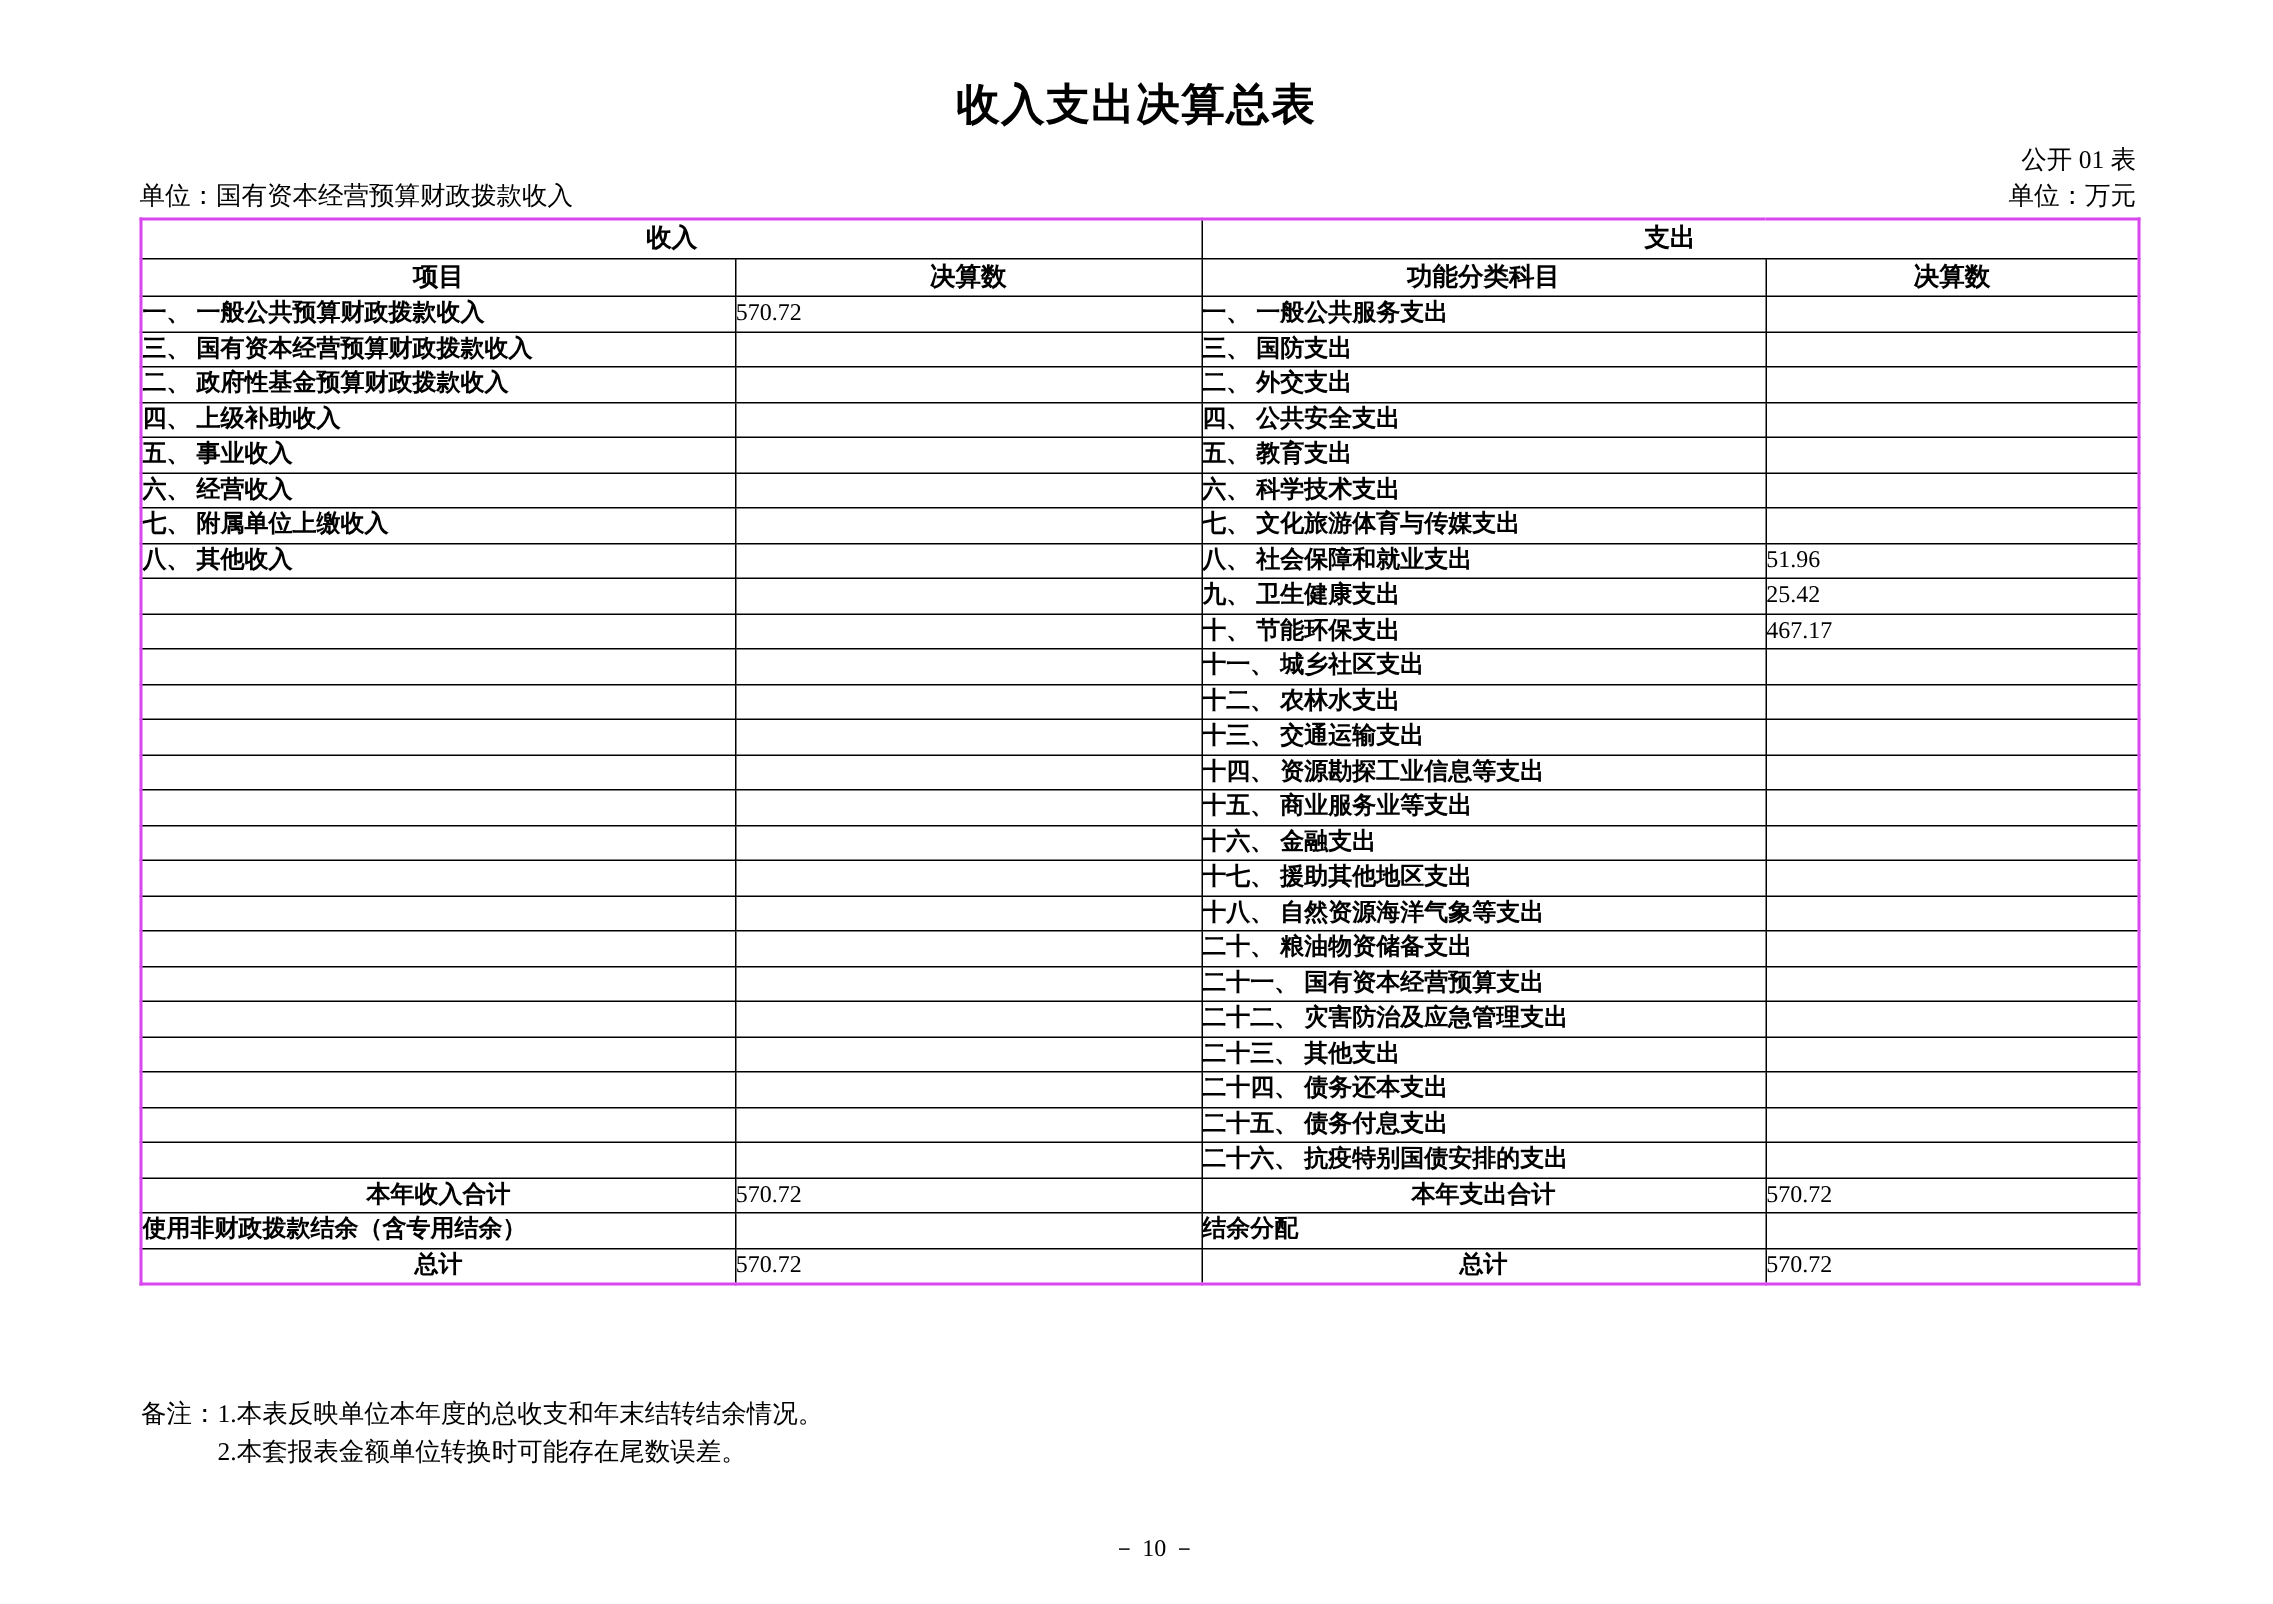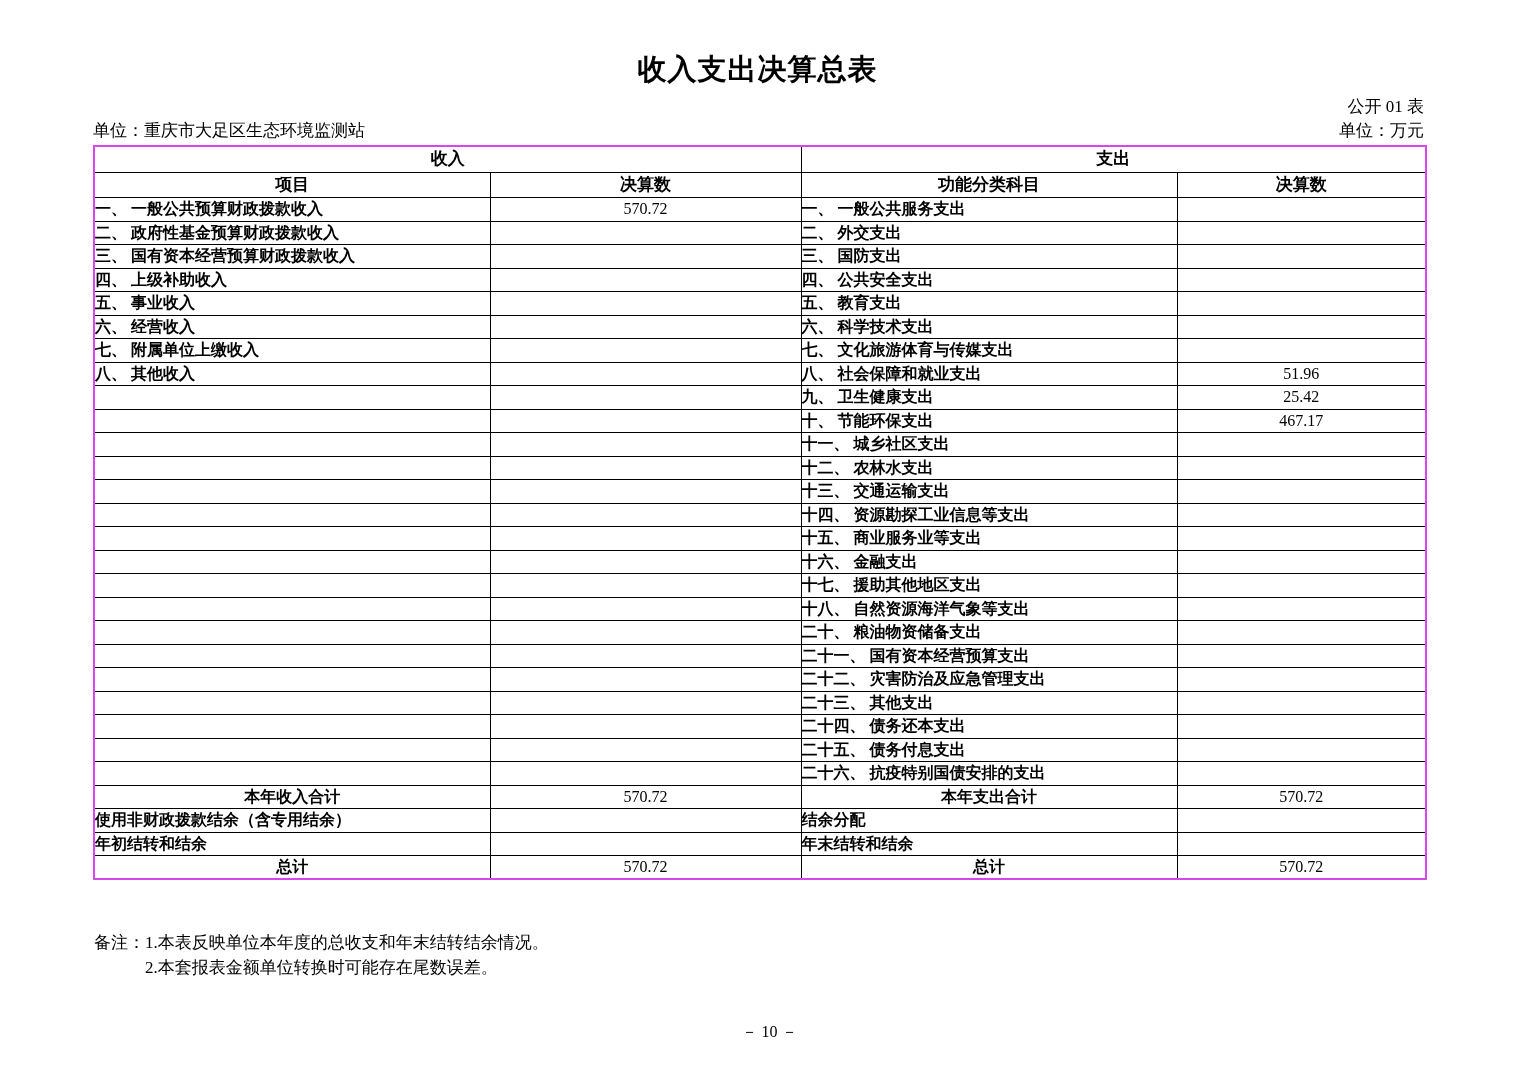--- a/index.html
+++ b/index.html
@@ -45,21 +45,21 @@
     font-size: 16px;
     line-height: 1.1;
     vertical-align: middle;
     overflow: hidden;
     white-space: nowrap;
   }
   tr.section-row th { height: 25px; font-size: 17px; font-weight: 700; text-align: center; }
   tr.colhead-row th { height: 24px; font-size: 17px; font-weight: 700; text-align: center; }
   tbody tr { height: 23.5px; }
   td.lbl { text-align: left; padding-left: 3px; font-weight: 700; }
-  td.num { text-align: center; padding-right: 7px; font-weight: 400; }
+  td.num { text-align: left; padding-right: 7px; font-weight: 400; }
   tr.total-row td.lbl { text-align: center; padding-left: 0; margin-top: 36px; }
 
   .notes {
     position: absolute; top: 930px; left: 94px;
     font-size: 17px; line-height: 25px;
     display: flex; align-items: flex-start;
   }
   .notes .notes-label { white-space: nowrap; }
   .page-number {
     position: absolute; top: 1022px; left: 0; width: 100%;
@@ -67,21 +67,21 @@
   }
 </style>
 </head>
 <body>
 
 <div class="page">
 
   <h1 class="title">收入支出决算总表</h1>
 
   <div class="doc-label">公开 01 表</div>
-  <div class="unit-name">单位：重庆市大足区生态环境监测站</div>
+  <div class="unit-name">单位：国有资本经营预算财政拨款收入</div>
   <div class="unit-measure">单位：万元</div>
 
   <table class="summary">
     <colgroup>
       <col style="width:396px">
       <col style="width:311px">
       <col style="width:376px">
       <col style="width:249px">
     </colgroup>
     <thead>
@@ -97,29 +97,29 @@
       </tr>
     </thead>
     <tbody>
         <tr>
           <td class="lbl">一、 一般公共预算财政拨款收入</td>
           <td class="num">570.72</td>
           <td class="lbl">一、 一般公共服务支出</td>
           <td class="num"></td>
         </tr>
         <tr>
+          <td class="lbl">三、 国有资本经营预算财政拨款收入</td>
+          <td class="num"></td>
+          <td class="lbl">三、 国防支出</td>
+          <td class="num"></td>
+        </tr>
+        <tr>
           <td class="lbl">二、 政府性基金预算财政拨款收入</td>
           <td class="num"></td>
           <td class="lbl">二、 外交支出</td>
-          <td class="num"></td>
-        </tr>
-        <tr>
-          <td class="lbl">三、 国有资本经营预算财政拨款收入</td>
-          <td class="num"></td>
-          <td class="lbl">三、 国防支出</td>
           <td class="num"></td>
         </tr>
         <tr>
           <td class="lbl">四、 上级补助收入</td>
           <td class="num"></td>
           <td class="lbl">四、 公共安全支出</td>
           <td class="num"></td>
         </tr>
         <tr>
           <td class="lbl">五、 事业收入</td>
@@ -250,26 +250,20 @@
         <tr class="total-row">
           <td class="lbl">本年收入合计</td>
           <td class="num">570.72</td>
           <td class="lbl">本年支出合计</td>
           <td class="num">570.72</td>
         </tr>
         <tr>
           <td class="lbl">使用非财政拨款结余（含专用结余）</td>
           <td class="num"></td>
           <td class="lbl">结余分配</td>
-          <td class="num"></td>
-        </tr>
-        <tr>
-          <td class="lbl">年初结转和结余</td>
-          <td class="num"></td>
-          <td class="lbl">年末结转和结余</td>
           <td class="num"></td>
         </tr>
         <tr class="total-row">
           <td class="lbl">总计</td>
           <td class="num">570.72</td>
           <td class="lbl">总计</td>
           <td class="num">570.72</td>
         </tr>
       </tbody>
   </table>

